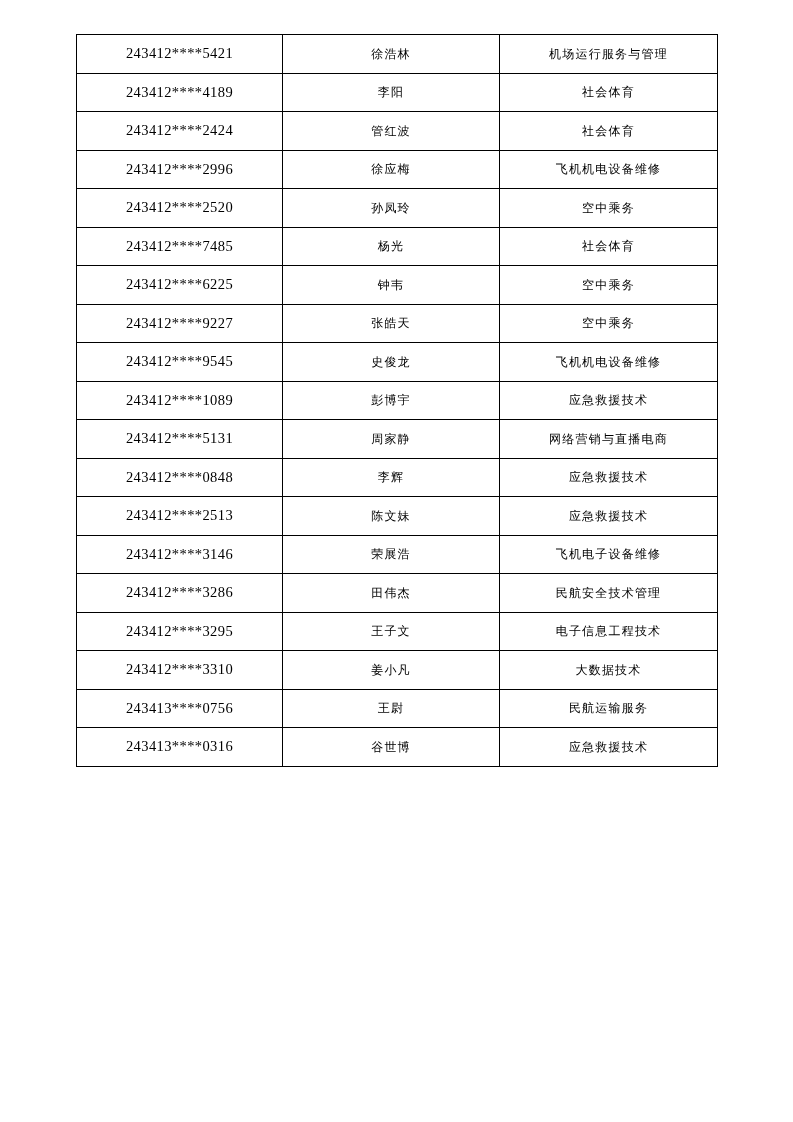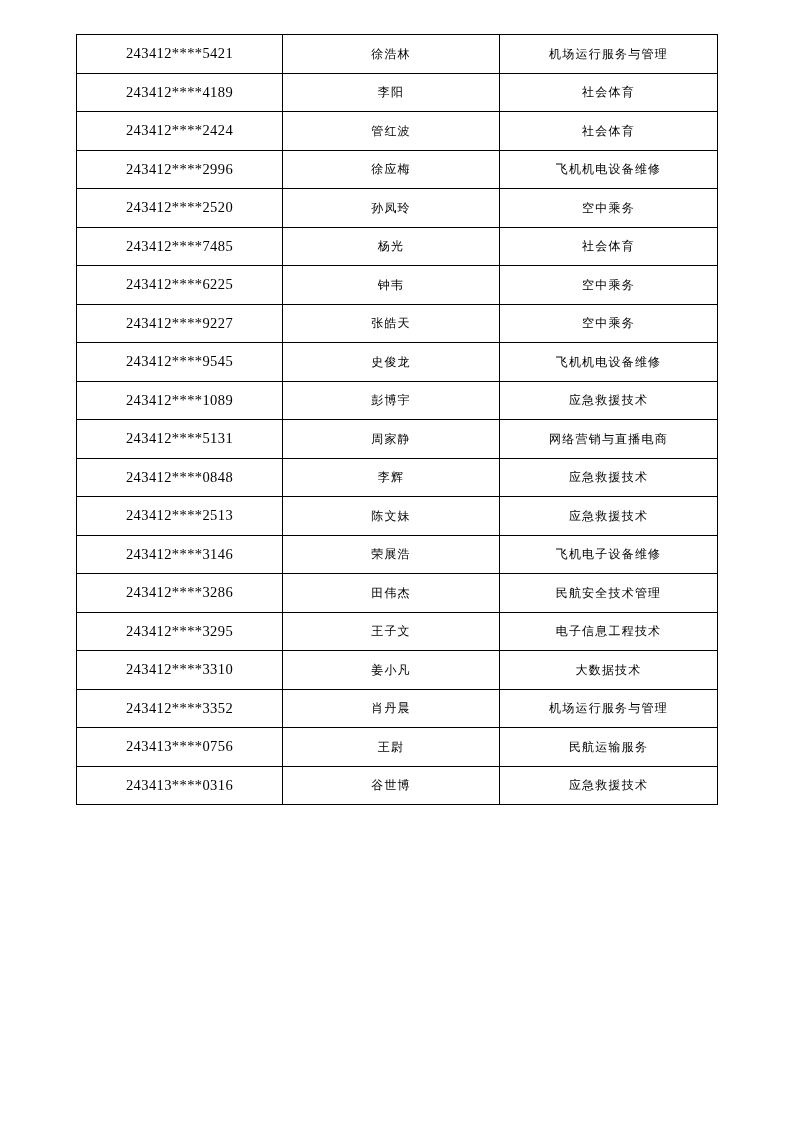--- a/index.html
+++ b/index.html
@@ -143,25 +143,20 @@
           <td class="id">243412****3295</td>
           <td class="name">王子文</td>
           <td class="major">电子信息工程技术</td>
         </tr>
         <tr>
           <td class="id">243412****3310</td>
           <td class="name">姜小凡</td>
           <td class="major">大数据技术</td>
         </tr>
         <tr>
-          <td class="id">243412****3352</td>
-          <td class="name">肖丹晨</td>
-          <td class="major">机场运行服务与管理</td>
-        </tr>
-        <tr>
           <td class="id">243413****0756</td>
           <td class="name">王尉</td>
           <td class="major">民航运输服务</td>
         </tr>
         <tr>
           <td class="id">243413****0316</td>
           <td class="name">谷世博</td>
           <td class="major">应急救援技术</td>
         </tr>
       </tbody>

